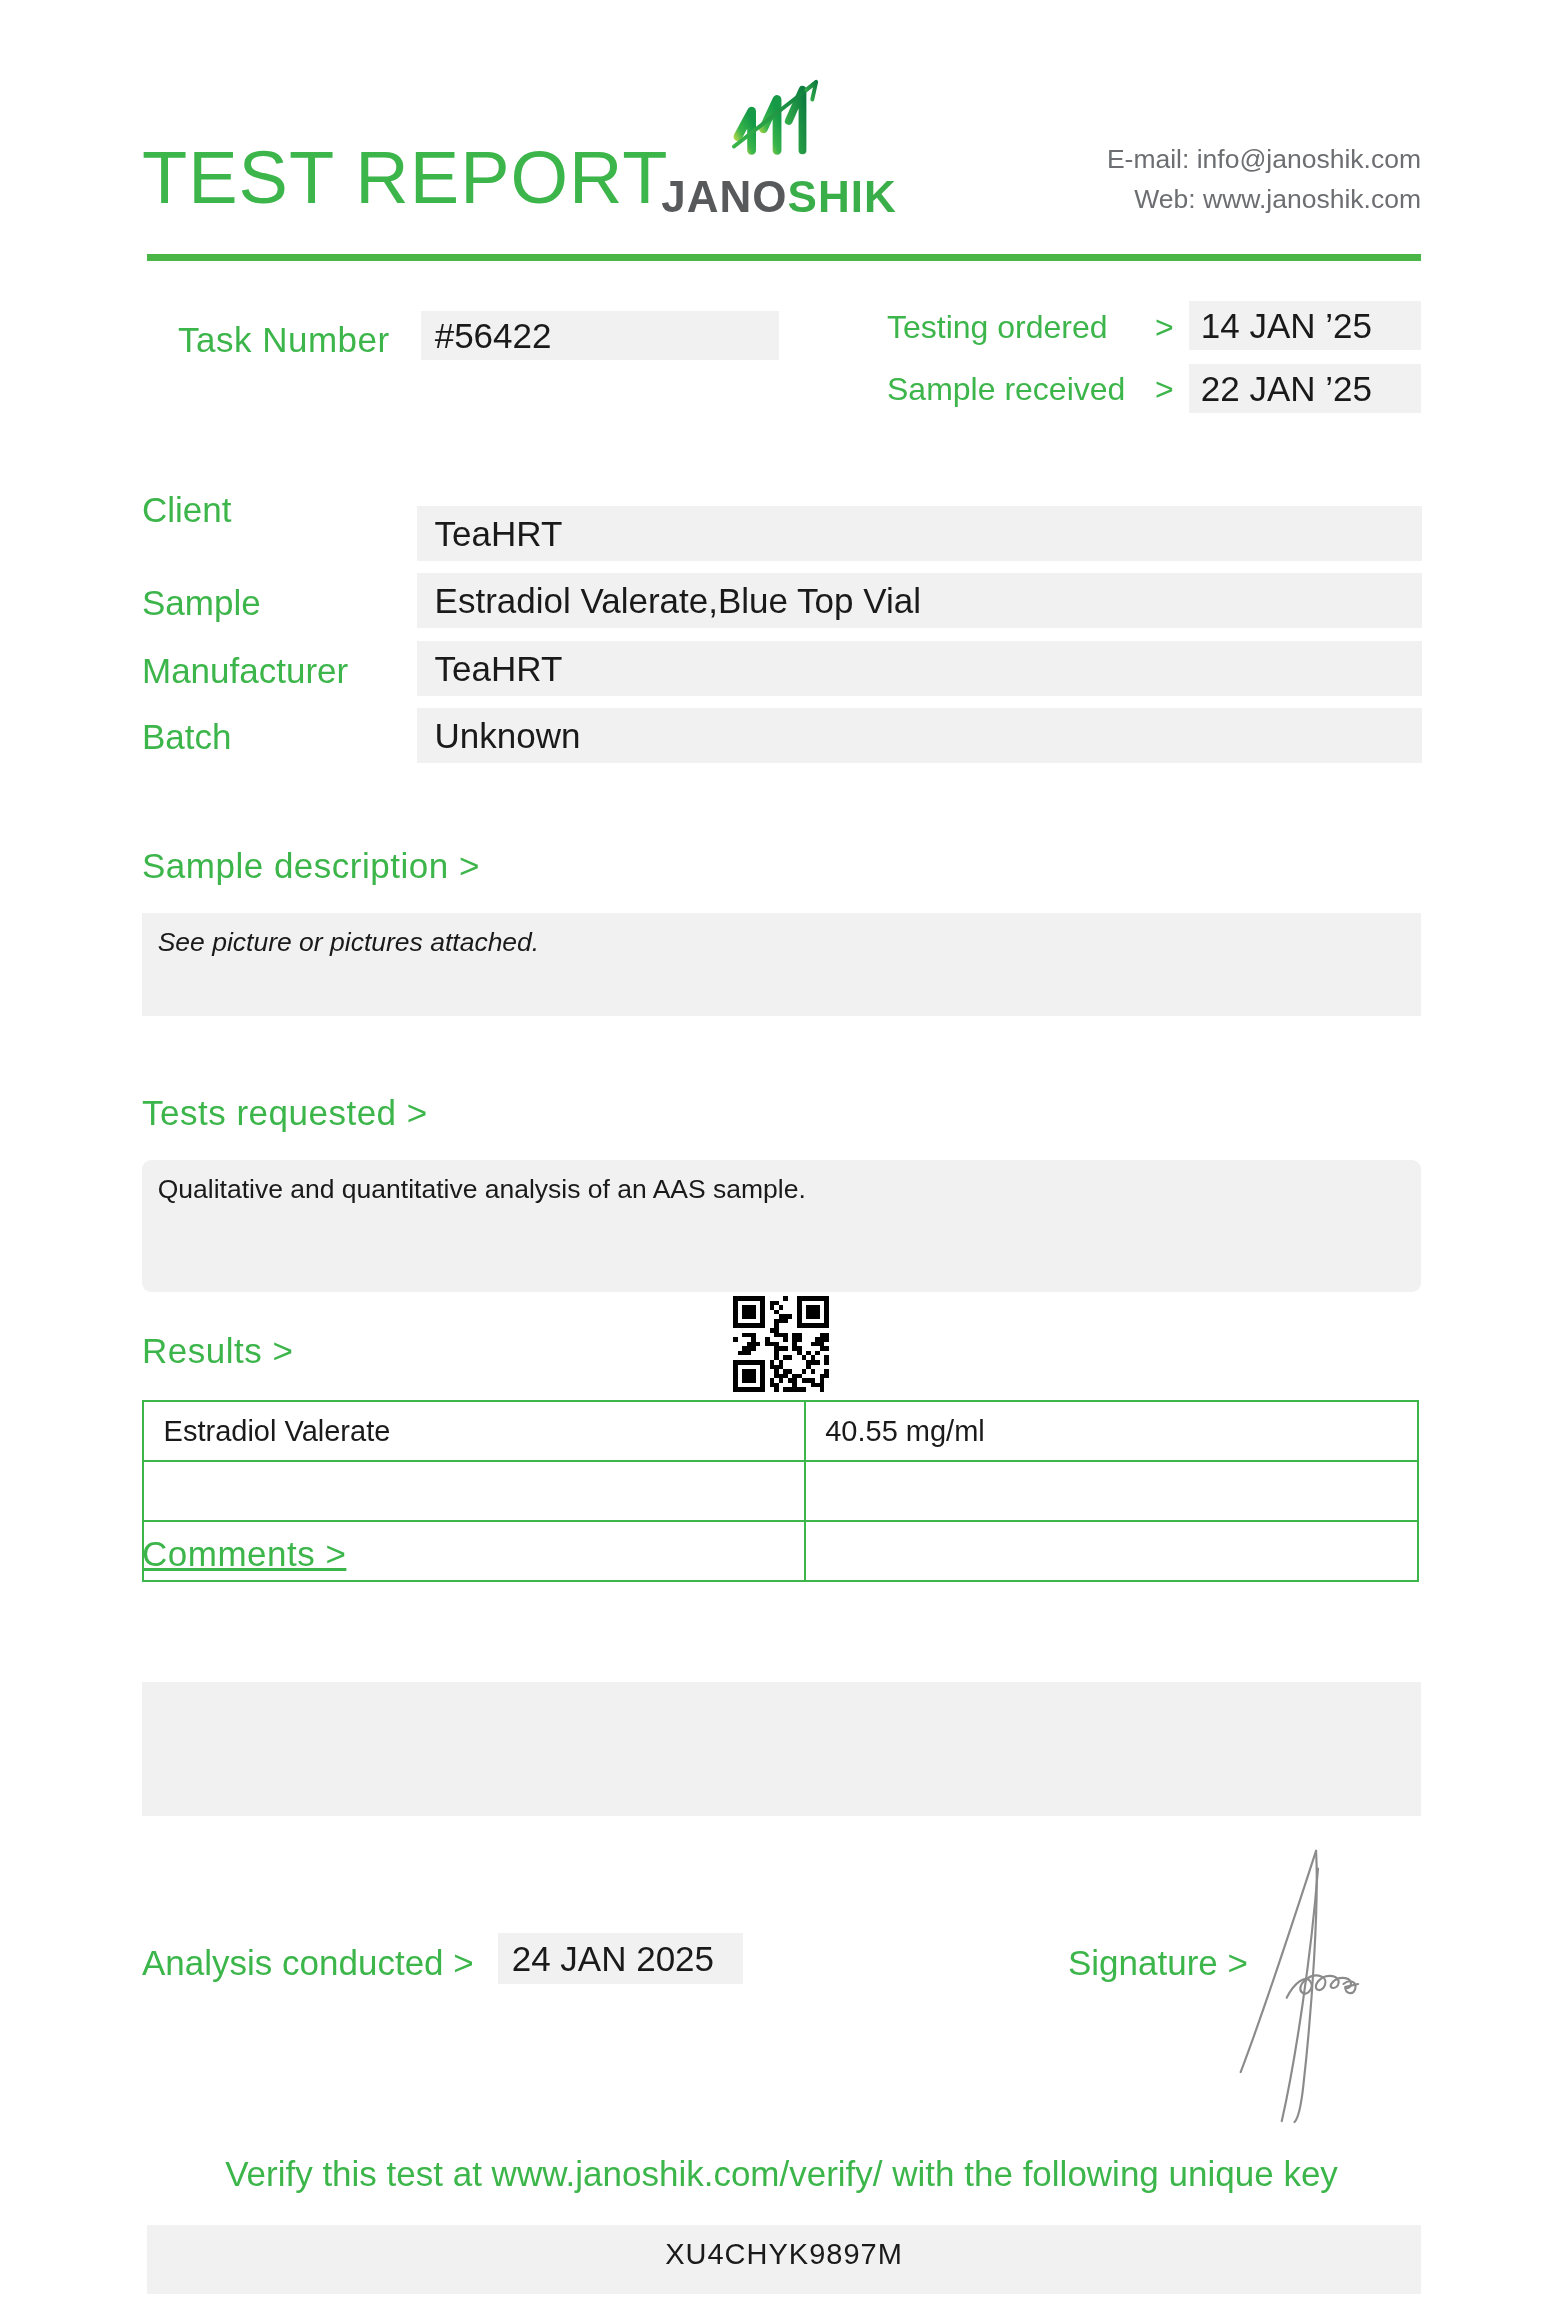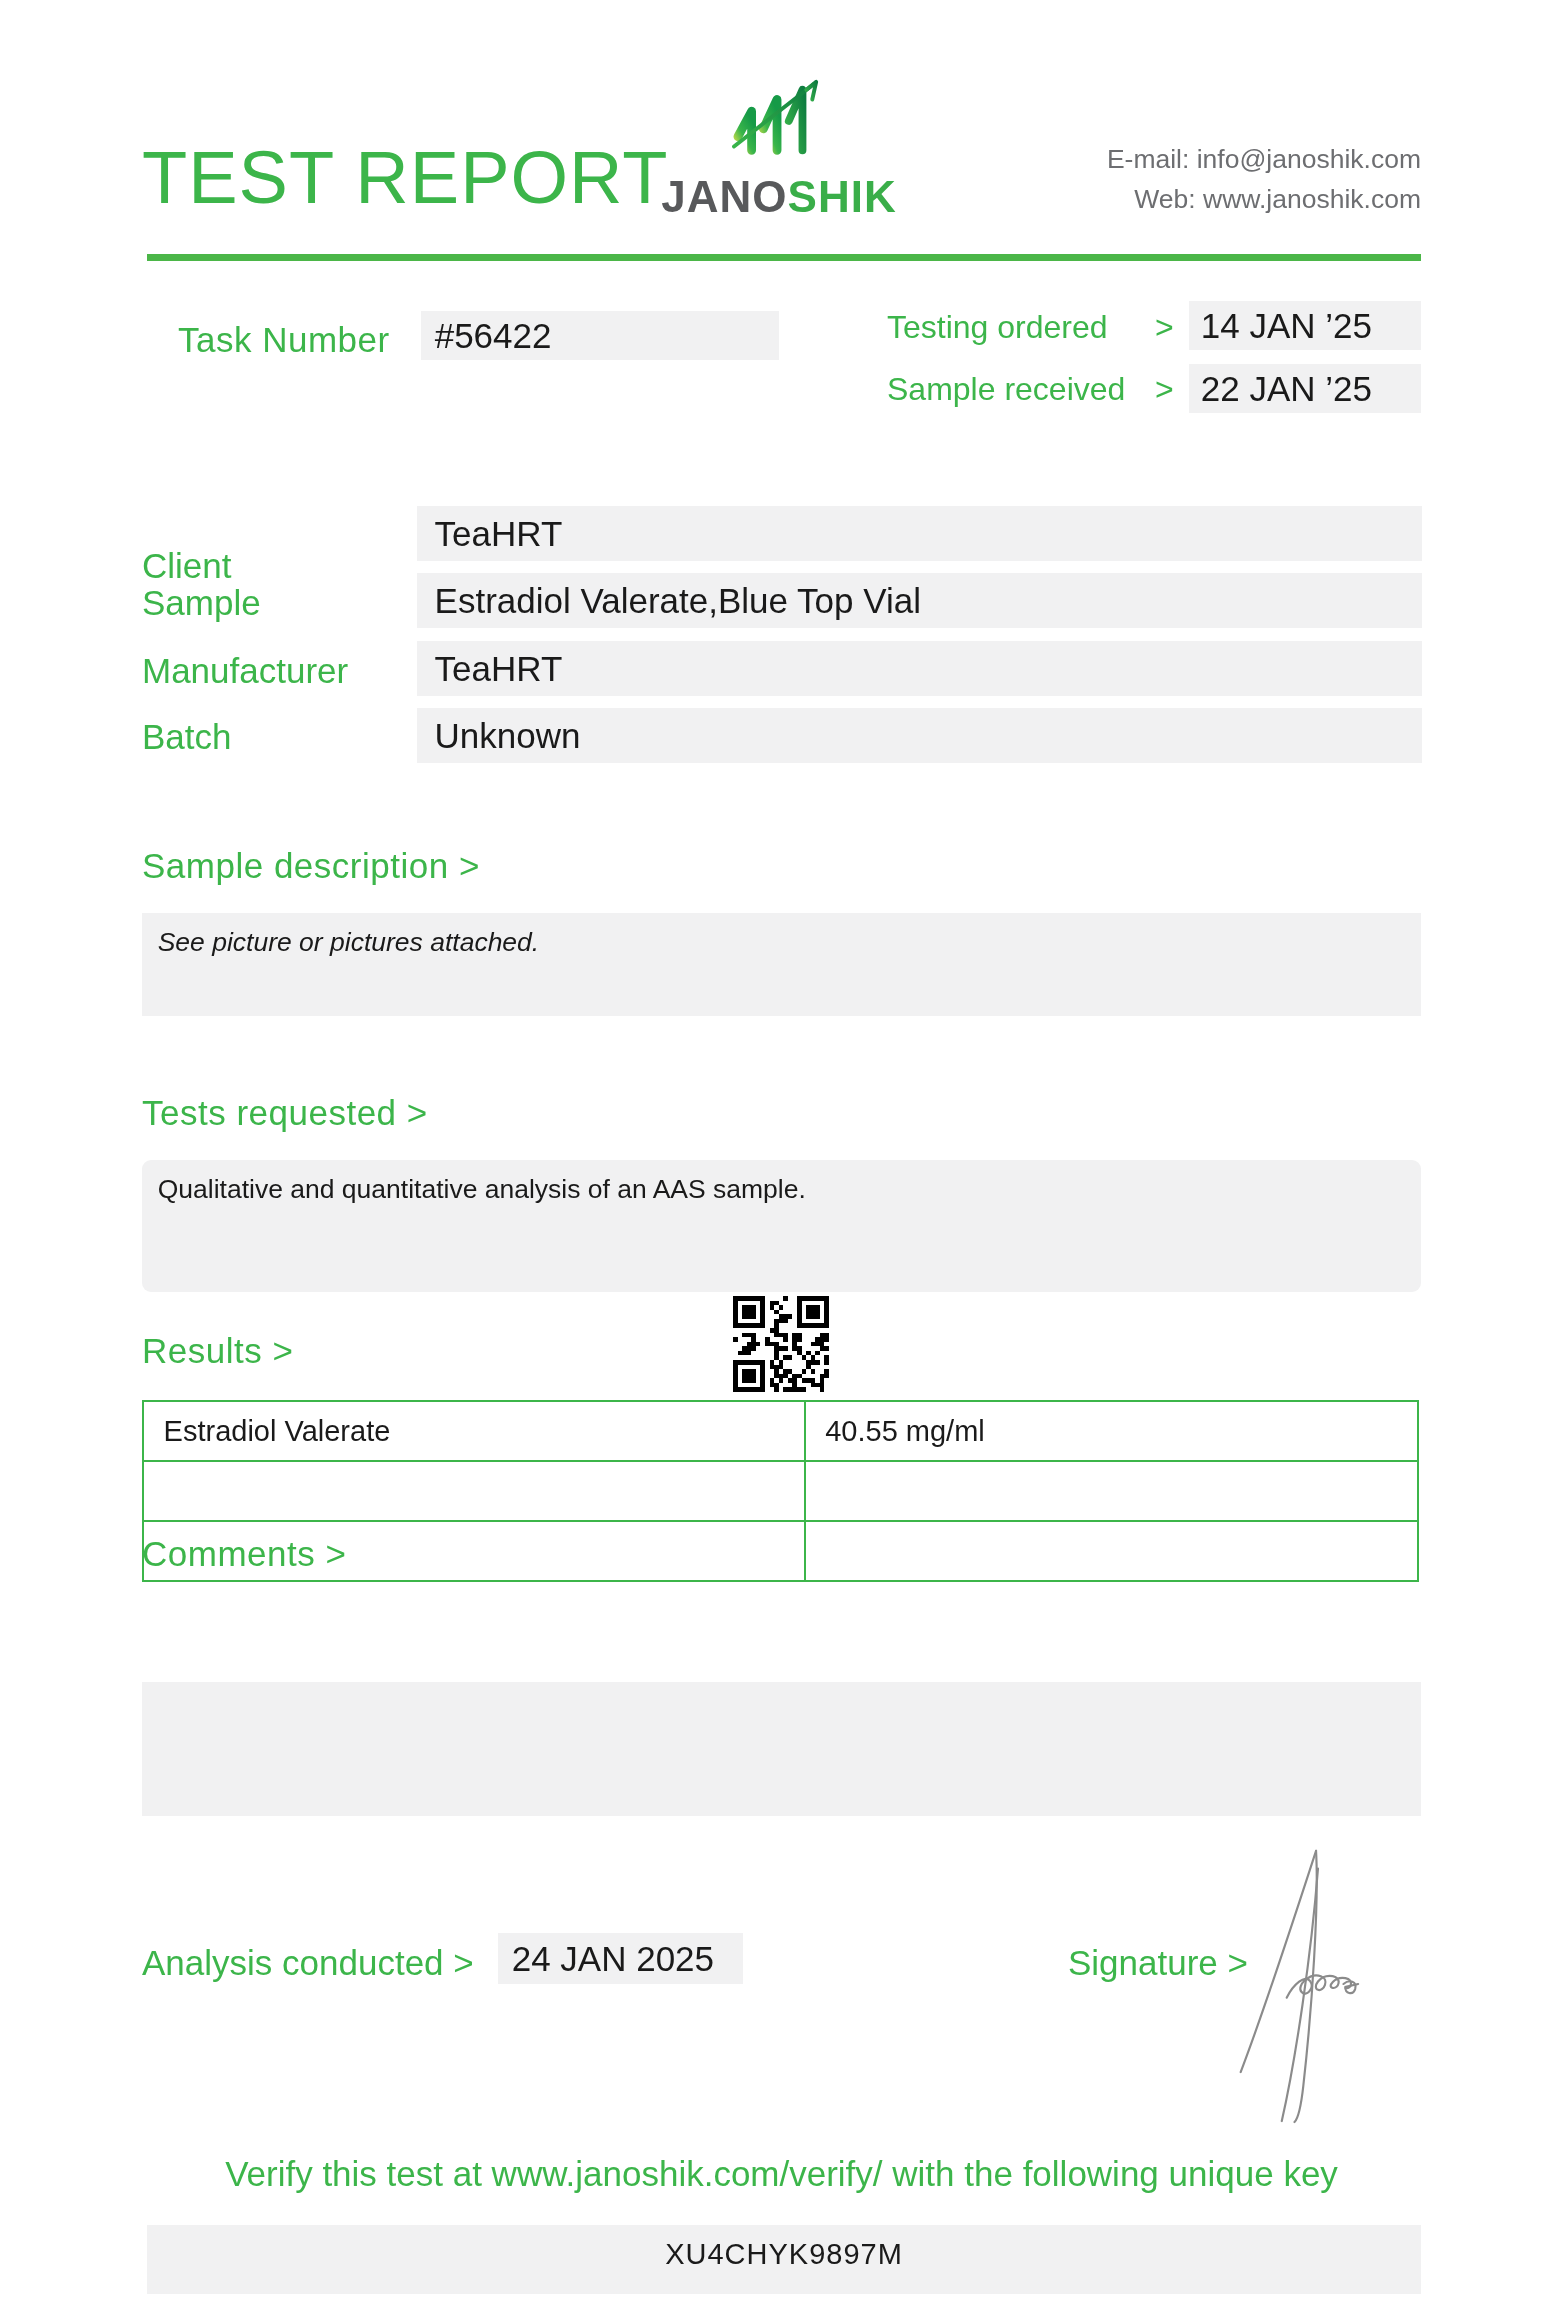--- a/index.html
+++ b/index.html
@@ -102,21 +102,21 @@
   <div class="abs task-box graybox">#56422</div>
 
   <div class="abs date-label green drow1-label">Testing ordered</div>
   <div class="abs date-arrow green arrow1">&gt;</div>
   <div class="abs date-box graybox dbox1">14 JAN ’25</div>
 
   <div class="abs date-label green drow2-label">Sample received</div>
   <div class="abs date-arrow green arrow2">&gt;</div>
   <div class="abs date-box graybox dbox2">22 JAN ’25</div>
 
-  <div class="abs field-label green" style="top:546px;">Client</div>
+  <div class="abs field-label green" style="top:490px;">Client</div>
   <div class="abs field-box graybox" style="top:506px;">TeaHRT</div>
 
   <div class="abs field-label green" style="top:583px;">Sample</div>
   <div class="abs field-box graybox" style="top:573px;">Estradiol Valerate,Blue Top Vial</div>
 
   <div class="abs field-label green" style="top:651px;">Manufacturer</div>
   <div class="abs field-box graybox" style="top:641px;">TeaHRT</div>
 
   <div class="abs field-label green" style="top:717px;">Batch</div>
   <div class="abs field-box graybox" style="top:708px;">Unknown</div>
@@ -267,21 +267,21 @@
         <td class="col-analyte"></td>
         <td></td>
       </tr>
       <tr>
         <td class="col-analyte"></td>
         <td></td>
       </tr>
     </tbody>
   </table>
 
-  <div class="abs sec-head green" style="top:1534px;">Comments &gt;</div>
+  <div class="abs sec-head green" style="top:1534px;text-decoration:underline;">Comments &gt;</div>
   <div class="abs sec-box graybox" style="top:1682px;height:134px;"></div>
 
   <div class="abs analysis-label green">Analysis conducted &gt;</div>
   <div class="abs analysis-box graybox">24 JAN 2025</div>
 
   <div class="abs signature-label green">Signature &gt;</div>
   <svg class="abs signature-svg" viewBox="0 0 190 290">
     <g fill="none" stroke="#8b8b8b" stroke-width="2.2" stroke-linecap="round">
       <path d="M16,236 C42,168 76,62 93,10"></path>
       <path d="M93,10 C96,64 89,170 80,250 C78,268 75,283 71,287"></path>

